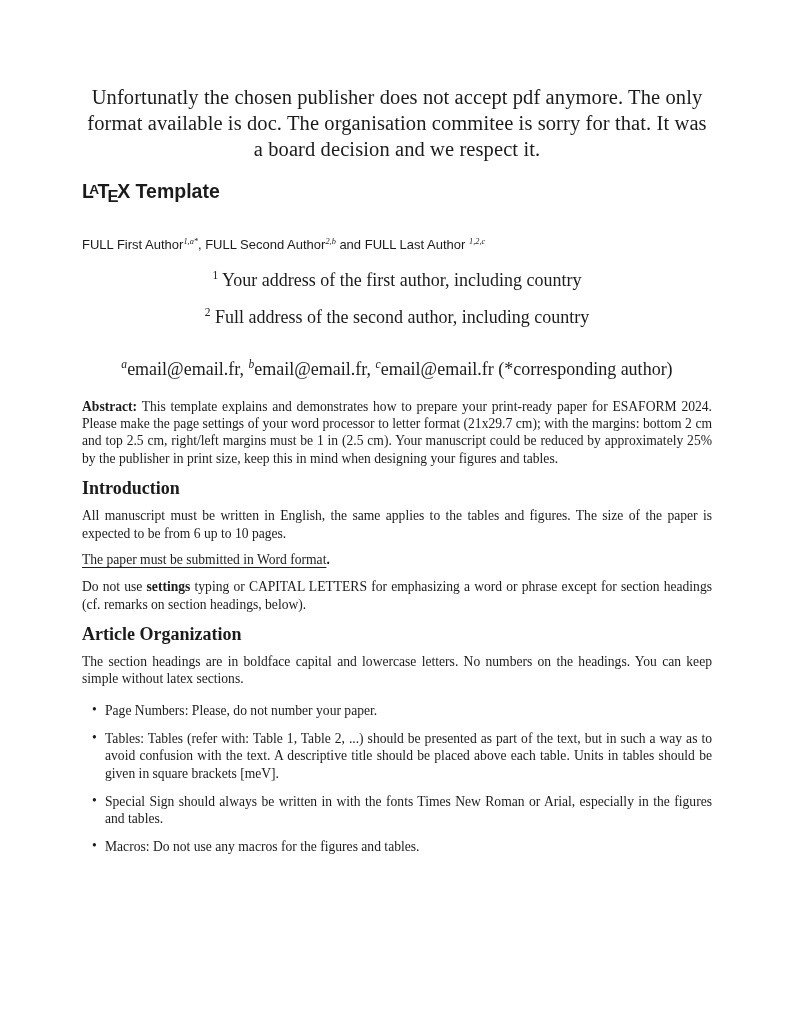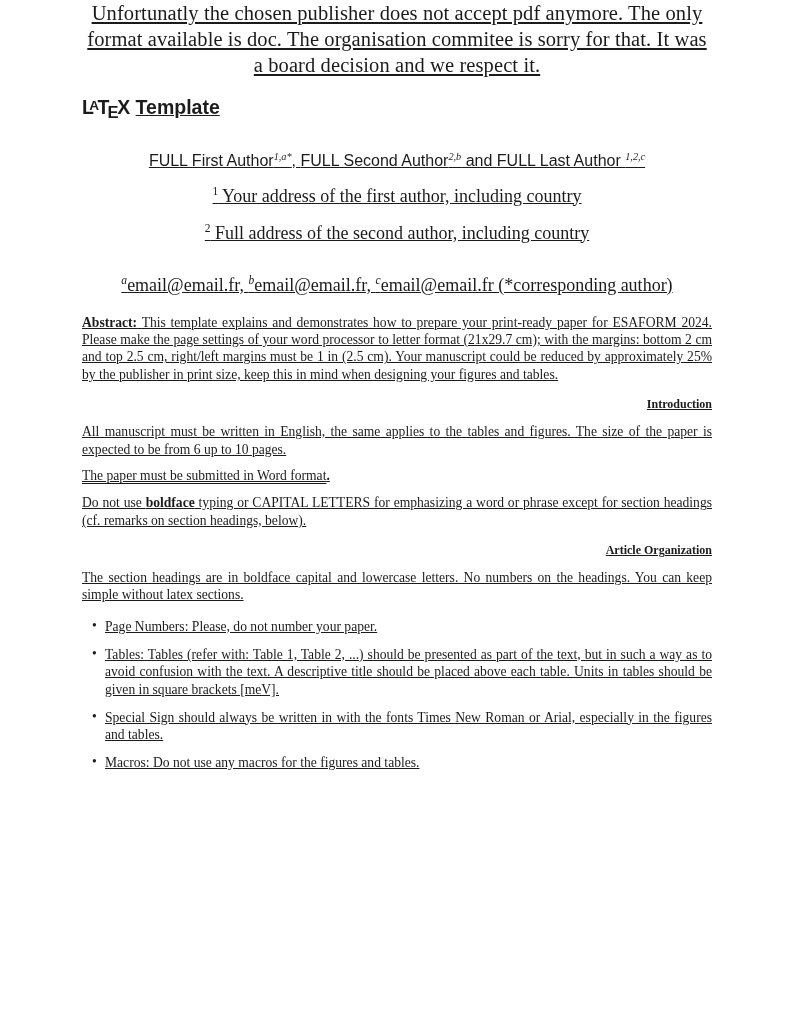--- a/index.html
+++ b/index.html
@@ -10,22 +10,22 @@
   body {
     width: 794px;
     height: 1028px;
     overflow: hidden;
     color: #1b1b1b;
     font-family: "Liberation Serif", serif;
   }
   .page {
     width: 630px;
     margin: 0 auto;
+    padding-top: 84px;
     box-sizing: content-box;
-    text-decoration: underline;
   }
 
   
   .notice-title {
     font-size: 20.5px;
     line-height: 26px;
     text-align: center;
     letter-spacing: 0.1px;
   }
 
@@ -47,23 +47,23 @@
   .latex-logo .logo-e {
     font-size: 85%;
     vertical-align: -0.23em;
     margin-left: -0.115em;
     margin-right: -0.09em;
   }
   .template-suffix { margin-left: 0.28em; }
 
   .authors-line {
     margin-top: 27px;
-    text-align: center;
+    text-align: left;
     font-family: "Liberation Sans", sans-serif;
-    font-size: 16px;
+    font-size: 13px;
     line-height: 20px;
   }
   .authors-line sup,
   .affiliation-line sup,
   .emails-line sup {
     font-family: "Liberation Serif", serif;
     font-style: italic;
     font-weight: normal;
     font-size: 64%;
     line-height: 0;
@@ -89,24 +89,23 @@
     margin: 0 0 9.5px 0;
     font-size: 13.6px;
     line-height: 17.4px;
     text-align: justify;
   }
   .bold { font-weight: bold; }
   .underlined { text-decoration: underline; text-underline-offset: 3px; }
 
   h3.section-heading {
     margin: 13px 0 9.5px 0;
-    font-size: 12px;
+    font-size: 18px;
     line-height: 17.4px;
     font-weight: bold;
-    text-align: right;
   }
 
   ul.bullet-list {
     margin: 14px 0 0 0;
     padding: 0 0 0 23px;
     list-style: none;
   }
   ul.bullet-list li {
     position: relative;
     margin-bottom: 10.5px;
@@ -143,21 +142,21 @@
 
 
     <p class="para"><span class="bold">Abstract:</span><span> This template explains and demonstrates how to prepare your print-ready paper for ESAFORM 2024. Please make the page settings of your word processor to letter format (21x29.7 cm); with the margins: bottom 2 cm and top 2.5 cm, right/left margins must be 1 in (2.5 cm). Your manuscript could be reduced by approximately 25% by the publisher in print size, keep this in mind when designing your figures and tables.</span></p>
 
     <h3 class="section-heading">Introduction</h3>
 
     <p class="para">All manuscript must be written in English, the same applies to the tables and figures. The size of the paper is expected to be from 6 up to 10 pages.</p>
 
     <p class="para"><span class="underlined">The paper must be submitted in Word format</span><span class="bold">.</span></p>
 
-    <p class="para"><span>Do not use </span><span class="bold">boldface</span><span> typing or CAPITAL LETTERS for emphasizing a word or phrase except for section headings (cf. remarks on section headings, below).</span></p>
+    <p class="para"><span>Do not use </span><span class="bold">settings</span><span> typing or CAPITAL LETTERS for emphasizing a word or phrase except for section headings (cf. remarks on section headings, below).</span></p>
 
     <h3 class="section-heading">Article Organization</h3>
 
     <p class="para">The section headings are in boldface capital and lowercase letters. No numbers on the headings. You can keep simple without latex sections.</p>
 
 
     <ul class="bullet-list">
       <li><span class="bullet-marker">•</span><span>Page Numbers: Please, do not number your paper.</span></li>
       <li><span class="bullet-marker">•</span><span>Tables: Tables (refer with: Table 1, Table 2, ...) should be presented as part of the text, but in such a way as to avoid confusion with the text. A descriptive title should be placed above each table. Units in tables should be given in square brackets [meV].</span></li>
       <li><span class="bullet-marker">•</span><span>Special Sign should always be written in with the fonts Times New Roman or Arial, especially in the figures and tables.</span></li>

